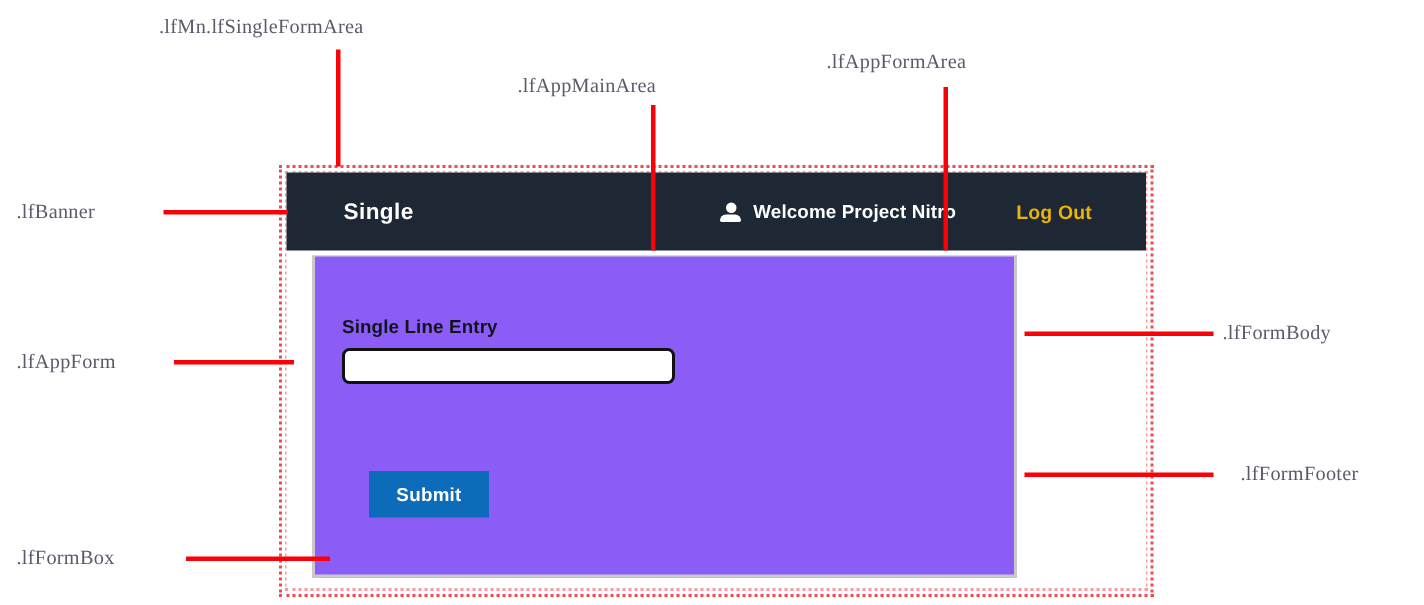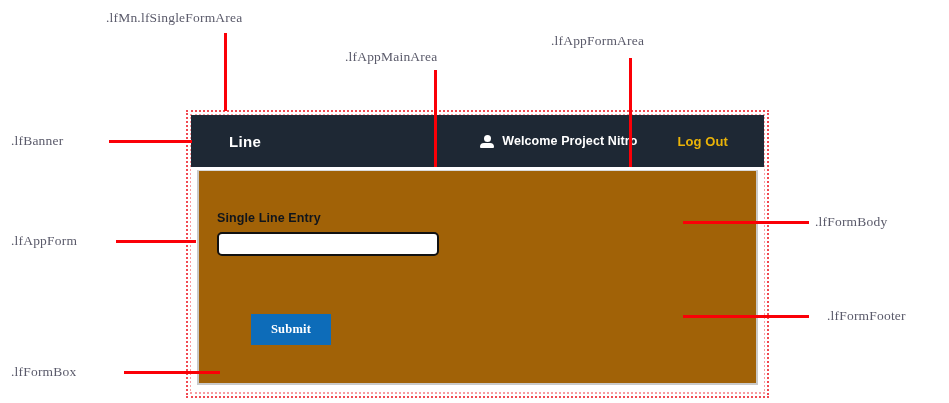--- a/index.html
+++ b/index.html
@@ -115,30 +115,30 @@
     font-size: 13px;
     font-weight: bold;
     letter-spacing: 0.1px;
     cursor: pointer;
     margin-right: 18px;
   }
 
   
   #form-box {
     position: absolute;
-    left: 6px;
+    left: 17px;
     top: 55px;
-    width: 561px;
+    width: 470px;
     height: 215px;
     border-left: 2px solid #c9c9c9;
     border-right: 2px solid #c9c9c9;
     border-bottom: 2px solid #c9c9c9;
     border-top: 1px solid #d9d9d9;
     box-sizing: border-box;
-    background: #a16207;
+    background: #8b5cf6;
   }
   #form-body-inner {
     position: absolute;
     left: 18px;
     top: 40px;
   }
   #field-label {
     font-size: 12.5px;
     font-weight: bold;
     color: #10151c;
@@ -159,45 +159,44 @@
   }
   #submit-button {
     position: absolute;
     left: 36px;
     top: 143px;
     width: 80px;
     height: 31px;
     background: #0d6cb9;
     color: #ffffff;
     border: none;
-    font-family: Liberation Serif, serif;
+    font-family: Liberation Sans, sans-serif;
     font-size: 12.5px;
     font-weight: bold;
     cursor: pointer;
     letter-spacing: 0.2px;
-    margin-left: 16px;
   }
 </style>
 </head>
 <body>
 
 <div class="dotbox" style="left:186px; top:110px; width:583px; height:288px;"></div>
 
 <div class="dotbox dotbox-light" style="left:190px; top:114px; width:575px; height:280px;"></div>
 
 <div class="dotbox dotbox-light" style="left:193px; top:117px; width:569px; height:274px;"></div>
 
 <div class="dotbox" style="left:205px; top:177px; width:545px; height:104px;"></div>
 
 <div class="dotbox dotbox-light" style="left:205px; top:292px; width:545px; height:48px;"></div>
 
 <div id="app-main-area">
 
   <div id="banner">
-    <div id="banner-title">Line</div>
+    <div id="banner-title">Single</div>
     <div id="banner-right">
       <span class="person-icon">
         <span class="head"></span>
           <span class="body"></span>
       </span>
       <span id="welcome-text">Welcome Project Nitro</span>
       <span id="logout-link">Log Out</span>
     </div>
   </div>
 

